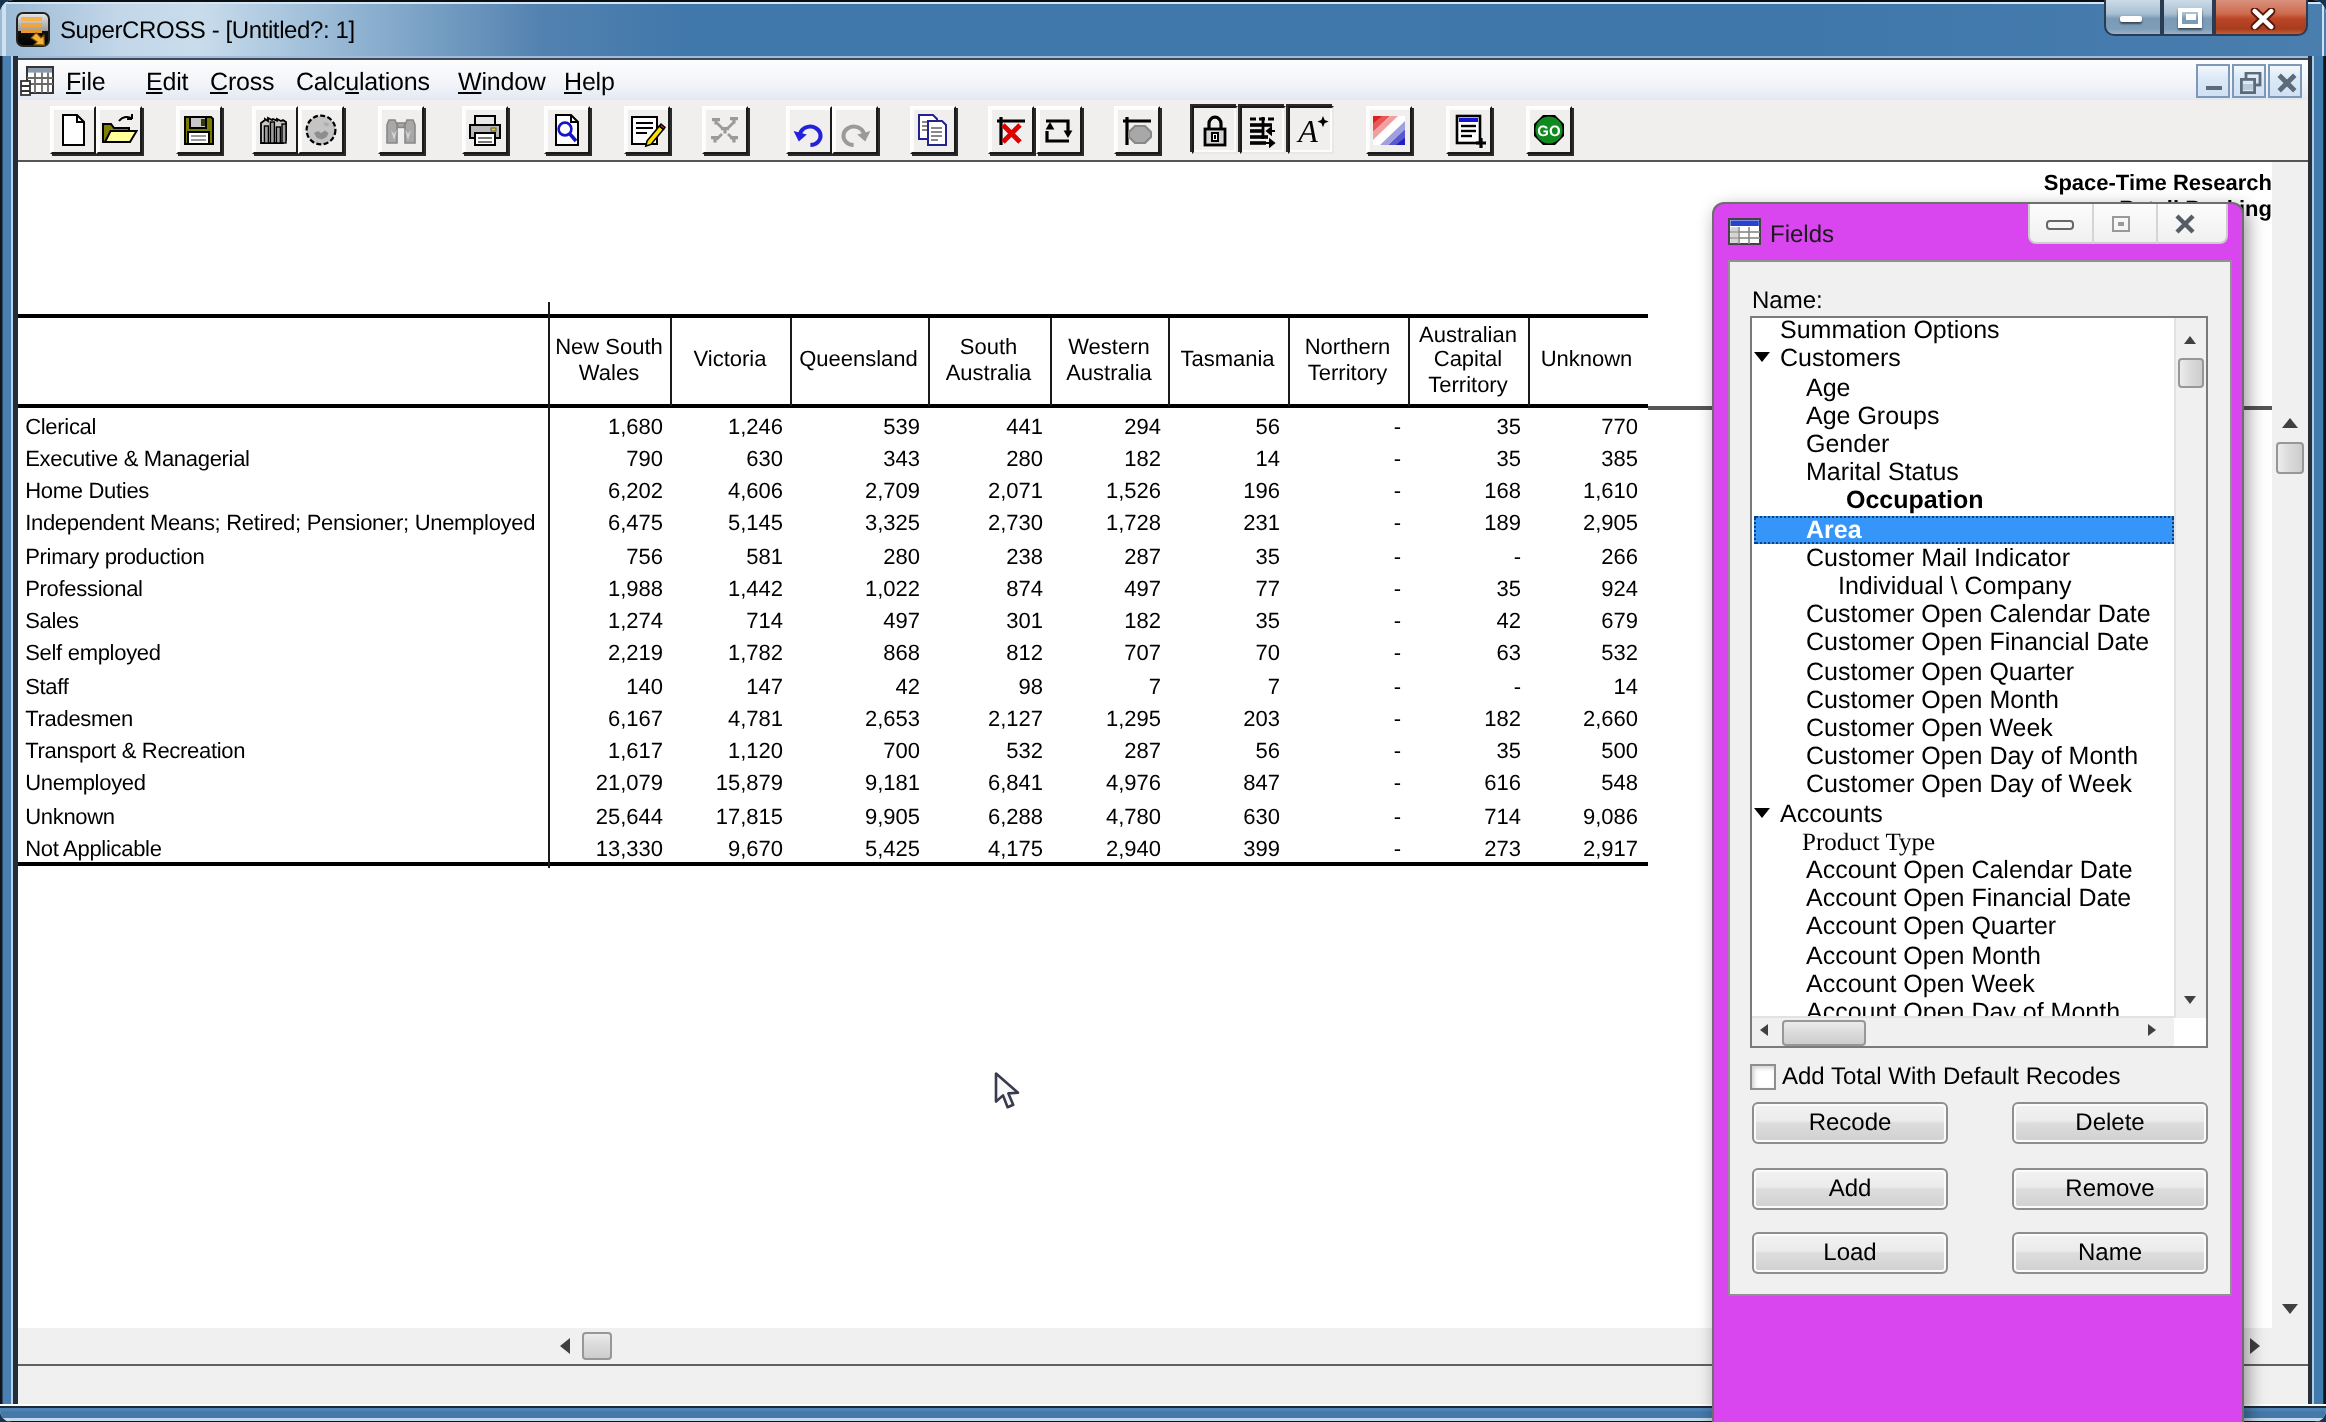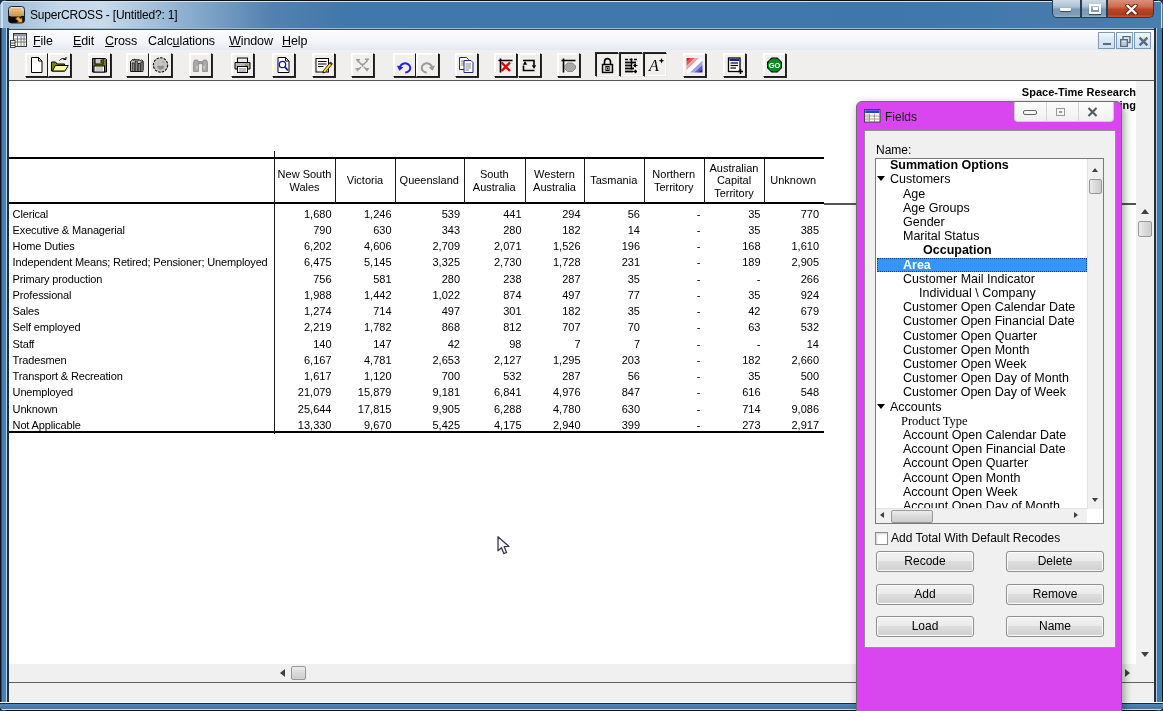--- a/index.html
+++ b/index.html
@@ -545,21 +545,21 @@
 <div style="position:absolute;left:41px;top:6px;width:9px;height:8px;border:1.5px solid #999"></div>
         <div style="position:absolute;left:44px;top:9px;width:3px;height:2px;border:1px solid #999"></div>
 <svg style="position:absolute;left:72px;top:5px" width="11" height="10" viewBox="0 0 11 10">
           <path d="M1.5 1 L9.5 9 M9.5 1 L1.5 9" stroke="#555e66" stroke-width="2.2"></path>
         </svg>
 </div>
 <div id="dlgpanel"></div>
 <div id="namelab">Name:</div>
 <div id="listbox">
 <div class="litem" style="top:-0.8px">
-          <span class="" style="left:13px;font-weight:bold;">Summation Options</span>
+          <span class="" style="left:13px;">Summation Options</span>
         </div>
 <div class="litem" style="top:13.399999999999999px">
           <div class="tri" style="top:4px"></div>
           <span class="" style="left:13px;">Customers</span>
         </div>
 <div class="litem" style="top:27.599999999999998px">
           <span class="" style="left:26px;">Age</span>
         </div>
 <div class="litem" style="top:41.8px">
           <span class="" style="left:26px;">Age Groups</span>

